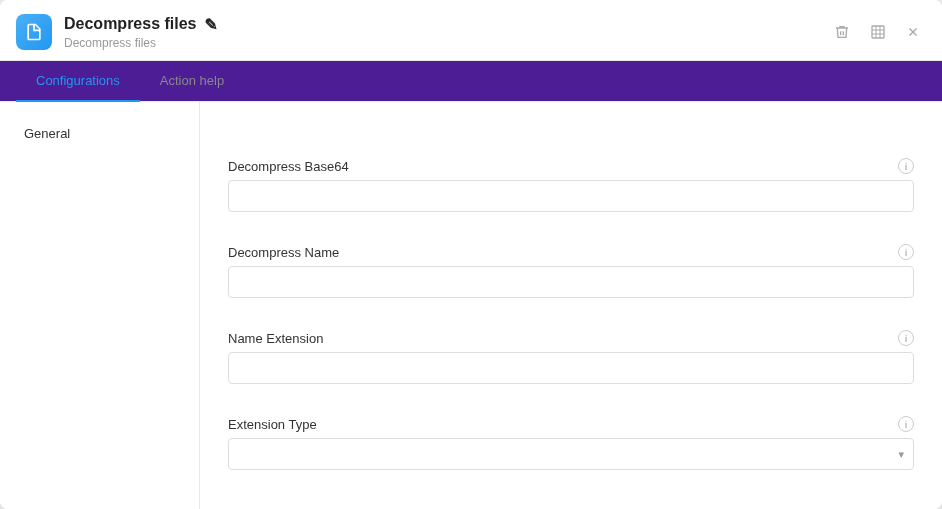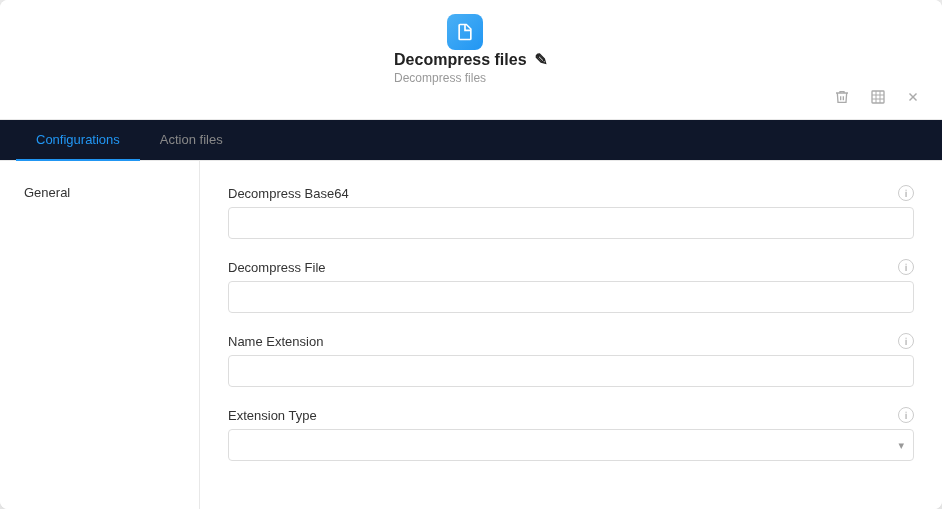--- a/index.html
+++ b/index.html
@@ -20,21 +20,20 @@
       display: flex;
       flex-direction: column;
       overflow: hidden;
     }
     .title-bar {
       display: flex;
       align-items: center;
       padding: 14px 16px 10px 16px;
       border-bottom: 1px solid #e8e8e8;
       background: #fff;
-      flex-direction: column;
     }
     .title-icon {
       width: 36px;
       height: 36px;
       background: linear-gradient(135deg, #4ab0f5 0%, #2196f3 100%);
       border-radius: 8px;
       display: flex;
       align-items: center;
       justify-content: center;
       margin-right: 12px;
@@ -83,21 +82,21 @@
       font-size: 16px;
       padding: 4px 6px;
       border-radius: 4px;
       display: flex;
       align-items: center;
     }
     .tabs {
       display: flex;
       padding: 0 16px;
       border-bottom: 1px solid #e8e8e8;
-      background: #0f172a;
+      background: #4c1d95;
     }
     .tab {
       padding: 12px 20px;
       font-size: 13px;
       color: #888;
       cursor: pointer;
       border-bottom: 2px solid transparent;
       margin-bottom: -1px;
       white-space: nowrap;
     }
@@ -144,20 +143,21 @@
       font-size: 10px;
       color: #999;
       cursor: pointer;
       flex-shrink: 0;
     }
     .form-label-row {
       display: flex;
       align-items: flex-end;
       justify-content: space-between;
       margin-bottom: 6px;
+      margin-top: 32px;
     }
     .form-label-text {
       font-size: 13px;
       color: #333;
     }
     .form-input {
       width: 100%;
       height: 32px;
       border: 1px solid #ddd;
       border-radius: 4px;
@@ -230,42 +230,42 @@
         <svg width="14" height="14" viewBox="0 0 24 24" fill="none" stroke="#aaa" stroke-width="2.5">
           <line x1="18" y1="6" x2="6" y2="18"></line>
           <line x1="6" y1="6" x2="18" y2="18"></line>
         </svg>
       </button>
     </div>
   </div>
 
   <div class="tabs">
     <div class="tab active">Configurations</div>
-    <div class="tab">Action files</div>
+    <div class="tab">Action help</div>
   </div>
 
   <div class="content">
 
     <div class="sidebar">
       <div class="sidebar-item">General</div>
     </div>
 
     <div class="main">
 
       <div class="form-group">
         <div class="form-label-row">
           <span class="form-label-text">Decompress Base64</span>
           <span class="info-icon">ℹ</span>
         </div>
         <input class="form-input" type="text" style="">
       </div>
 
       <div class="form-group">
         <div class="form-label-row">
-          <span class="form-label-text">Decompress File</span>
+          <span class="form-label-text">Decompress Name</span>
           <span class="info-icon">ℹ</span>
         </div>
         <input class="form-input" type="text" style="">
       </div>
 
       <div class="form-group">
         <div class="form-label-row">
           <span class="form-label-text">Name Extension</span>
           <span class="info-icon">ℹ</span>
         </div>

